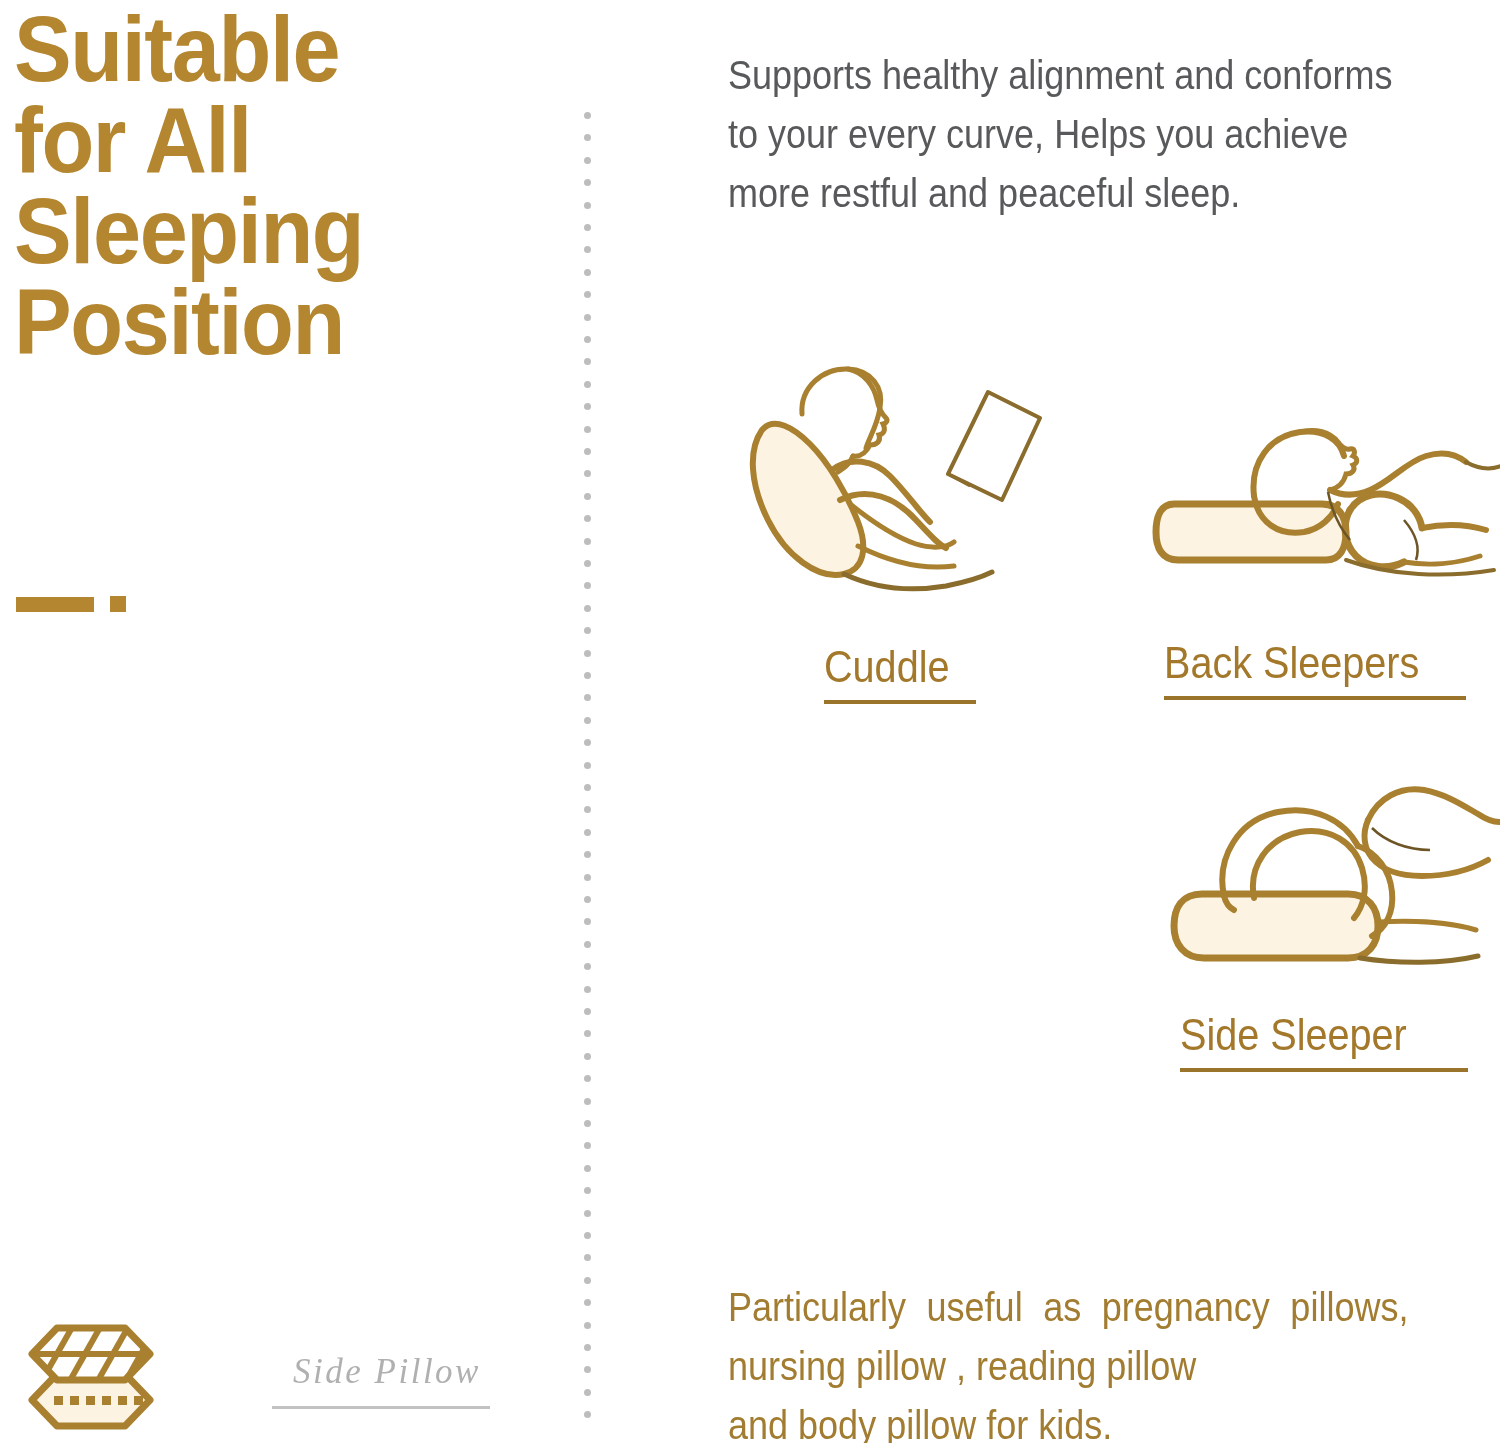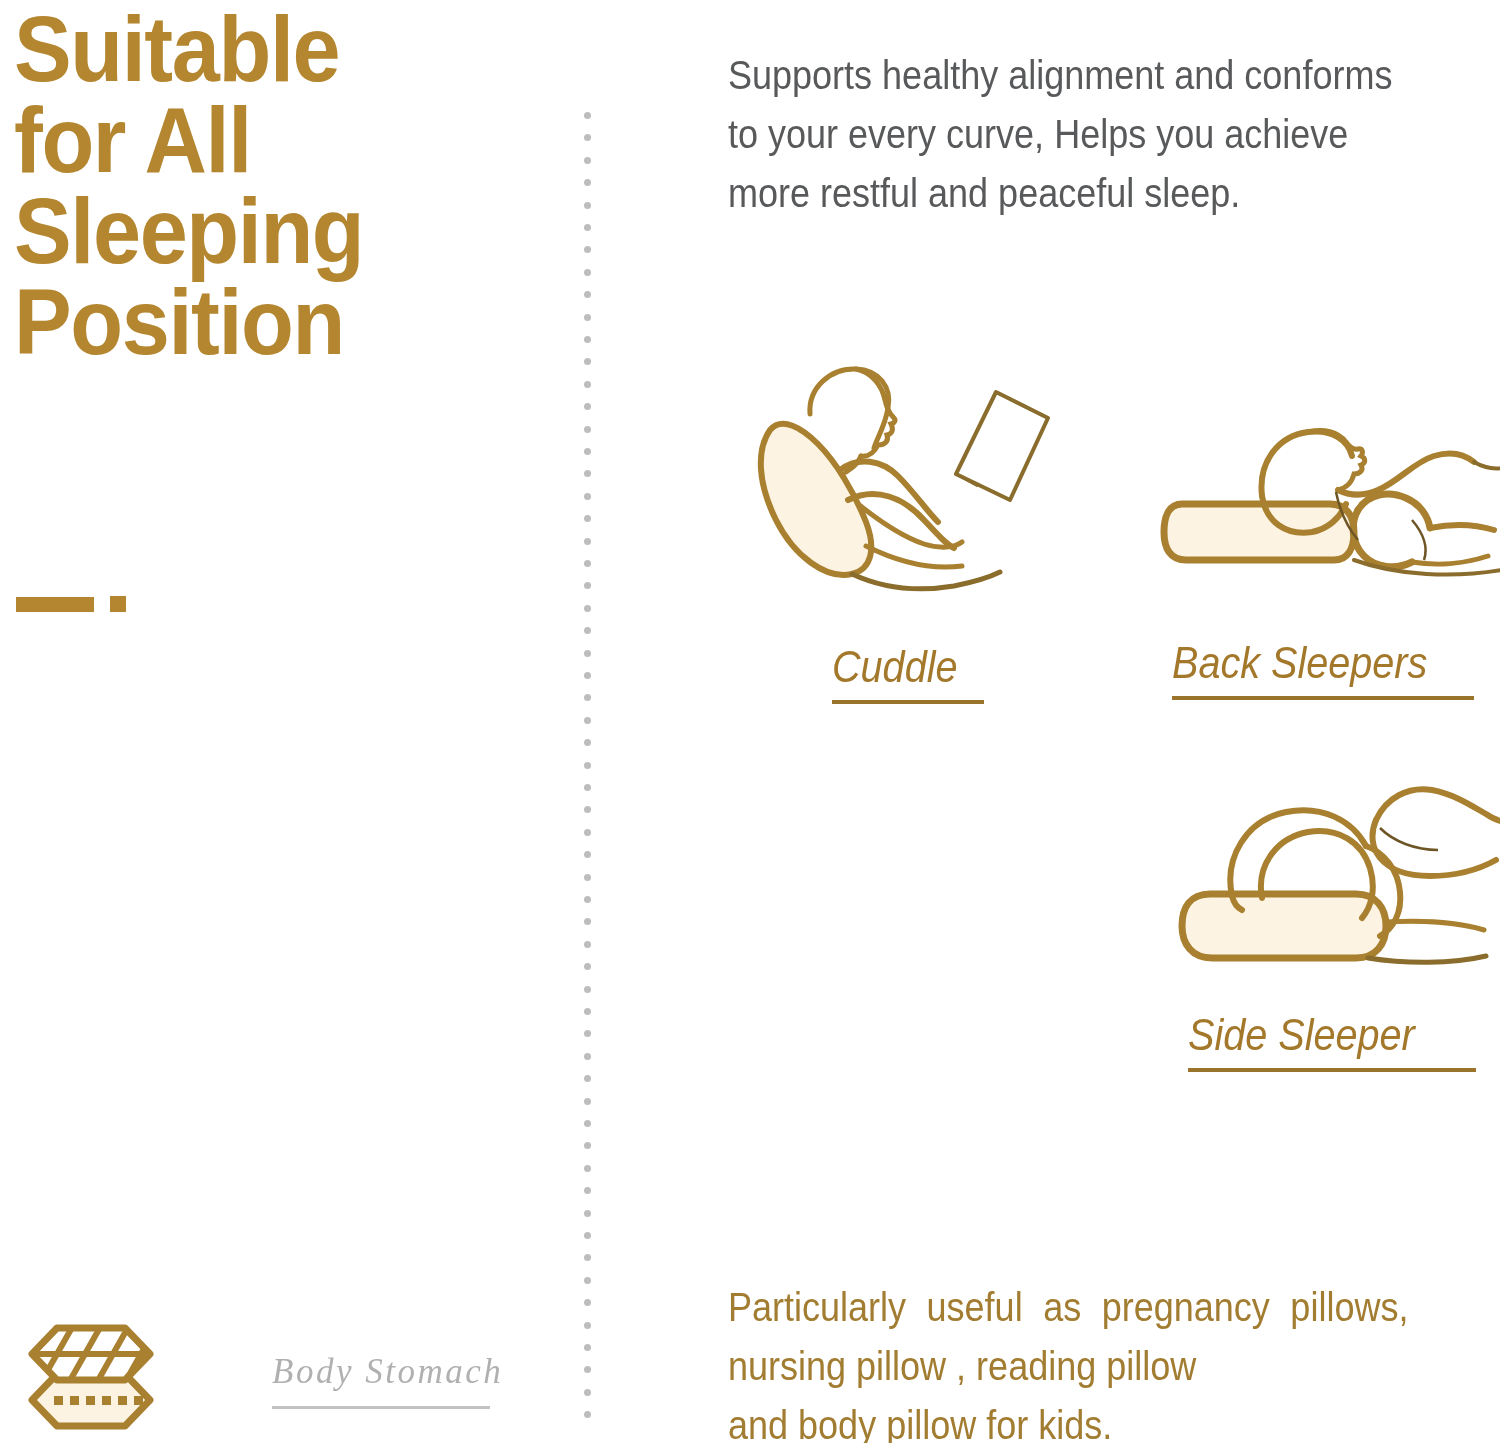--- a/index.html
+++ b/index.html
@@ -78,21 +78,21 @@
     font-size:40px;
     line-height:1.48;
     text-align:justify;
     transform:scaleX(0.90);
     transform-origin:left top;
   }
   .outro-text .lastline{display:block;text-align:left;}
 
   
   .grid{
-    position:absolute;left:12px;top:352px;width:760px;height:760px;font-style:italic;
+    position:absolute;left:4px;top:352px;width:760px;height:760px;
   }
   .cell{position:absolute;}
   .cell .art{position:absolute;left:0;top:0;}
   .cell .lbl{
     position:absolute;
     color:#a3782b;
     font-size:44px;
     font-weight:400;
     white-space:nowrap;
     transform:scaleX(0.90);
@@ -149,21 +149,21 @@
           <path d="M31 6 L99 6 L124 32 L99 58 L31 58 L6 32 Z" fill="#ffffff" stroke="#a8802f" stroke-width="7" stroke-linejoin="round"></path>
           <g clip-path="url(#topclip)" stroke="#a8802f" stroke-width="6">
             <line x1="14" y1="62" x2="48" y2="2"></line>
             <line x1="42" y1="62" x2="76" y2="2"></line>
             <line x1="70" y1="62" x2="104" y2="2"></line>
             <line x1="98" y1="62" x2="132" y2="2"></line>
             <line x1="4" y1="32" x2="126" y2="32"></line>
           </g>
         </svg>
       </div>
-      <div class="brand-text">Body Stomach</div>
+      <div class="brand-text">Side Pillow</div>
       <div class="brand-underline"></div>
     </div>
   </div>
 
   <div class="divider" id="divider">
       <span class="dot" style="top: 0px; background: rgb(189, 189, 189);"></span>
       <span class="dot" style="top: 22.4px; background: rgb(189, 189, 189);"></span>
       <span class="dot" style="top: 44.8px; background: rgb(189, 189, 189);"></span>
       <span class="dot" style="top: 67.2px; background: rgb(189, 189, 189);"></span>
       <span class="dot" style="top: 89.6px; background: rgb(189, 189, 189);"></span>

